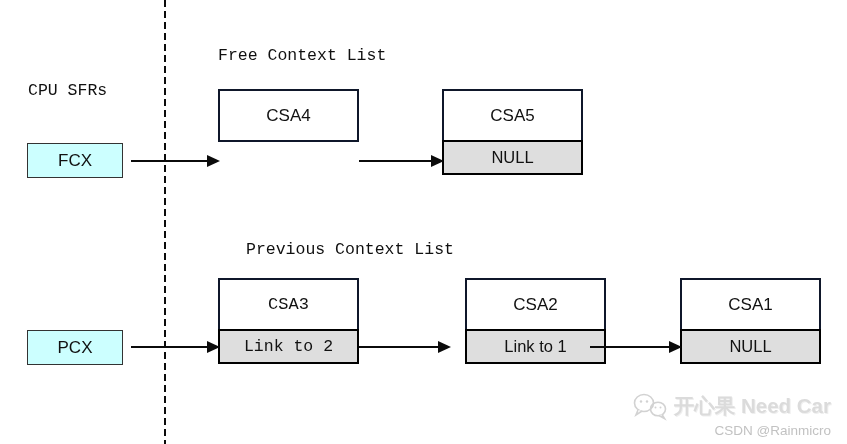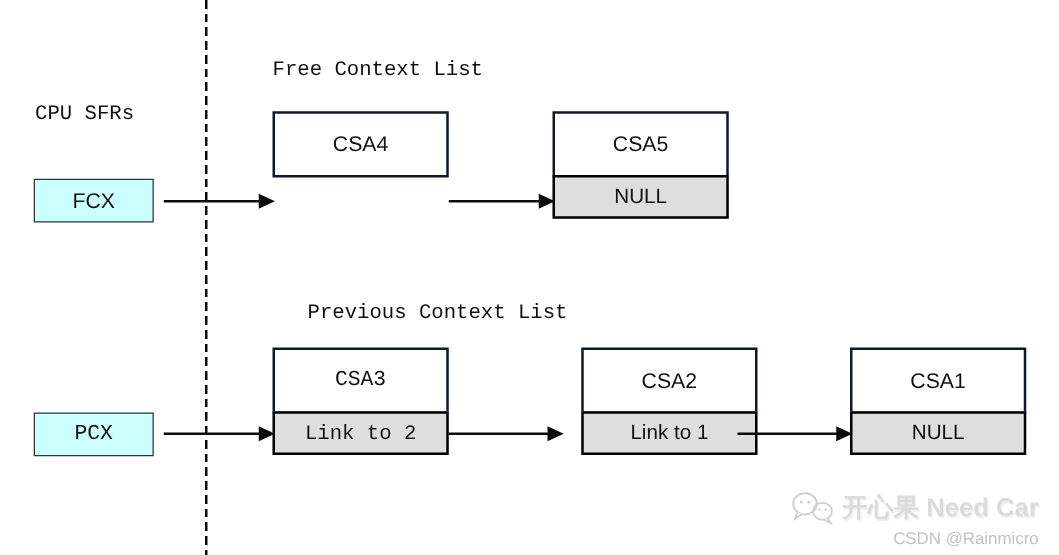--- a/index.html
+++ b/index.html
@@ -96,21 +96,21 @@
 <div class="abs dashed-line"></div>
 
 <div class="abs diagram-label" style="left:28px; top:81px;">CPU SFRs</div>
 
 <div class="abs diagram-label" style="left:218px; top:46px;">Free Context List</div>
 <div class="abs diagram-label" style="left:234px; top:240px;margin-left:12px;">Previous Context List</div>
 
 <div class="abs register" style="left:27px; top:143px;">
   <span>FCX</span>
 </div>
-<div class="abs register" style="left:27px; top:330px;font-family:Liberation Mono, monospace;">
+<div class="abs register" style="left:27px; top:330px;">
   <span>PCX</span>
 </div>
 
 <div class="abs node" style="left:218px; top:89px;">
   <div class="node-name-row">CSA4</div>
 </div>
 <div class="abs node" style="left:442px; top:89px;text-align:center;">
   <div class="node-name-row">CSA5</div>
   <div class="node-link-row">NULL</div>
 </div>

